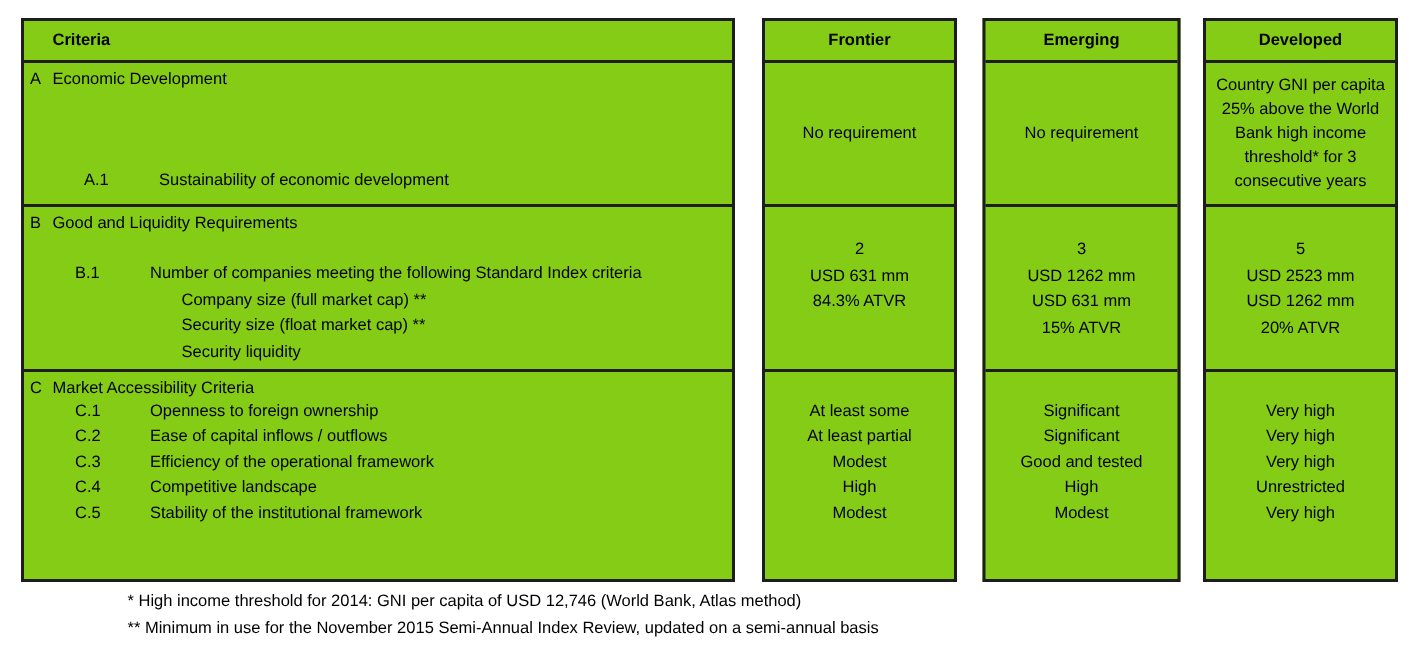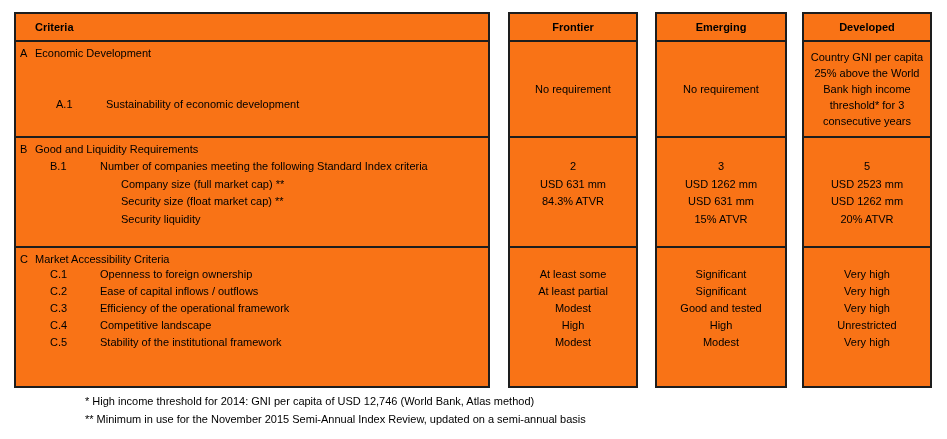--- a/index.html
+++ b/index.html
@@ -4,21 +4,21 @@
 <style>
   * { margin:0; padding:0; box-sizing:border-box; }
   html,body { width:947px; height:439px; background:#ffffff; }
   body {
     font-family:"Liberation Sans","DejaVu Sans",sans-serif;
     font-size:11px; color:#000;
     position:relative; overflow:hidden;
   }
   .panel {
     position:absolute; top:12px; height:376px;
-    border:2px solid #1d1d1d; background:#f97316;
+    border:2px solid #1d1d1d; background:#84cc16;
     display:flex; flex-direction:column;
   }
   .main-panel { left:14px; width:476px; }
   .colbox { text-align:center; }
   .colbox-frontier  { left:508px; width:130px; }
   .colbox-emerging  { left:655px; width:132px; }
   .colbox-developed { left:802px; width:130px;justify-content:center; }
 
   .sec { width:100%; }
   .sec-head { height:28px; border-bottom:2px solid #1d1d1d; }
@@ -26,22 +26,22 @@
   .sec-b    { height:110px; border-bottom:2px solid #1d1d1d; }
   .sec-c    { flex:1; }
 
   
   .head-label { display:inline-block; padding:7px 0 0 19px; font-weight:bold; }
   .sec-title-row { padding:4px 0 0 4px; line-height:14px; white-space:nowrap; }
   .sec-letter { display:inline-block; width:15px; }
   .row { display:flex; padding-left:34px; line-height:17.5px; white-space:nowrap; }
   .row .num { width:50px; flex:none; }
   .row.nested { padding-left:105px; }
-  .row-a1 { margin-top:36px;padding-left:40px; }
-  .sec-b .rows { margin-top:2px; }
+  .row-a1 { margin-top:52px;padding-left:40px; }
+  .sec-b .rows { margin-top:18px; }
   .sec-c .rows { margin-top:0; }
   .sec-c .row { line-height:17px; }
 
   
   .colbox .head-label { padding:7px 0 0 0; }
   .colbox .sec-head { text-align:center; }
   .a-cell {
     height:100%; display:flex; align-items:center; justify-content:center;
     padding:0 6px; line-height:16px;
   }

